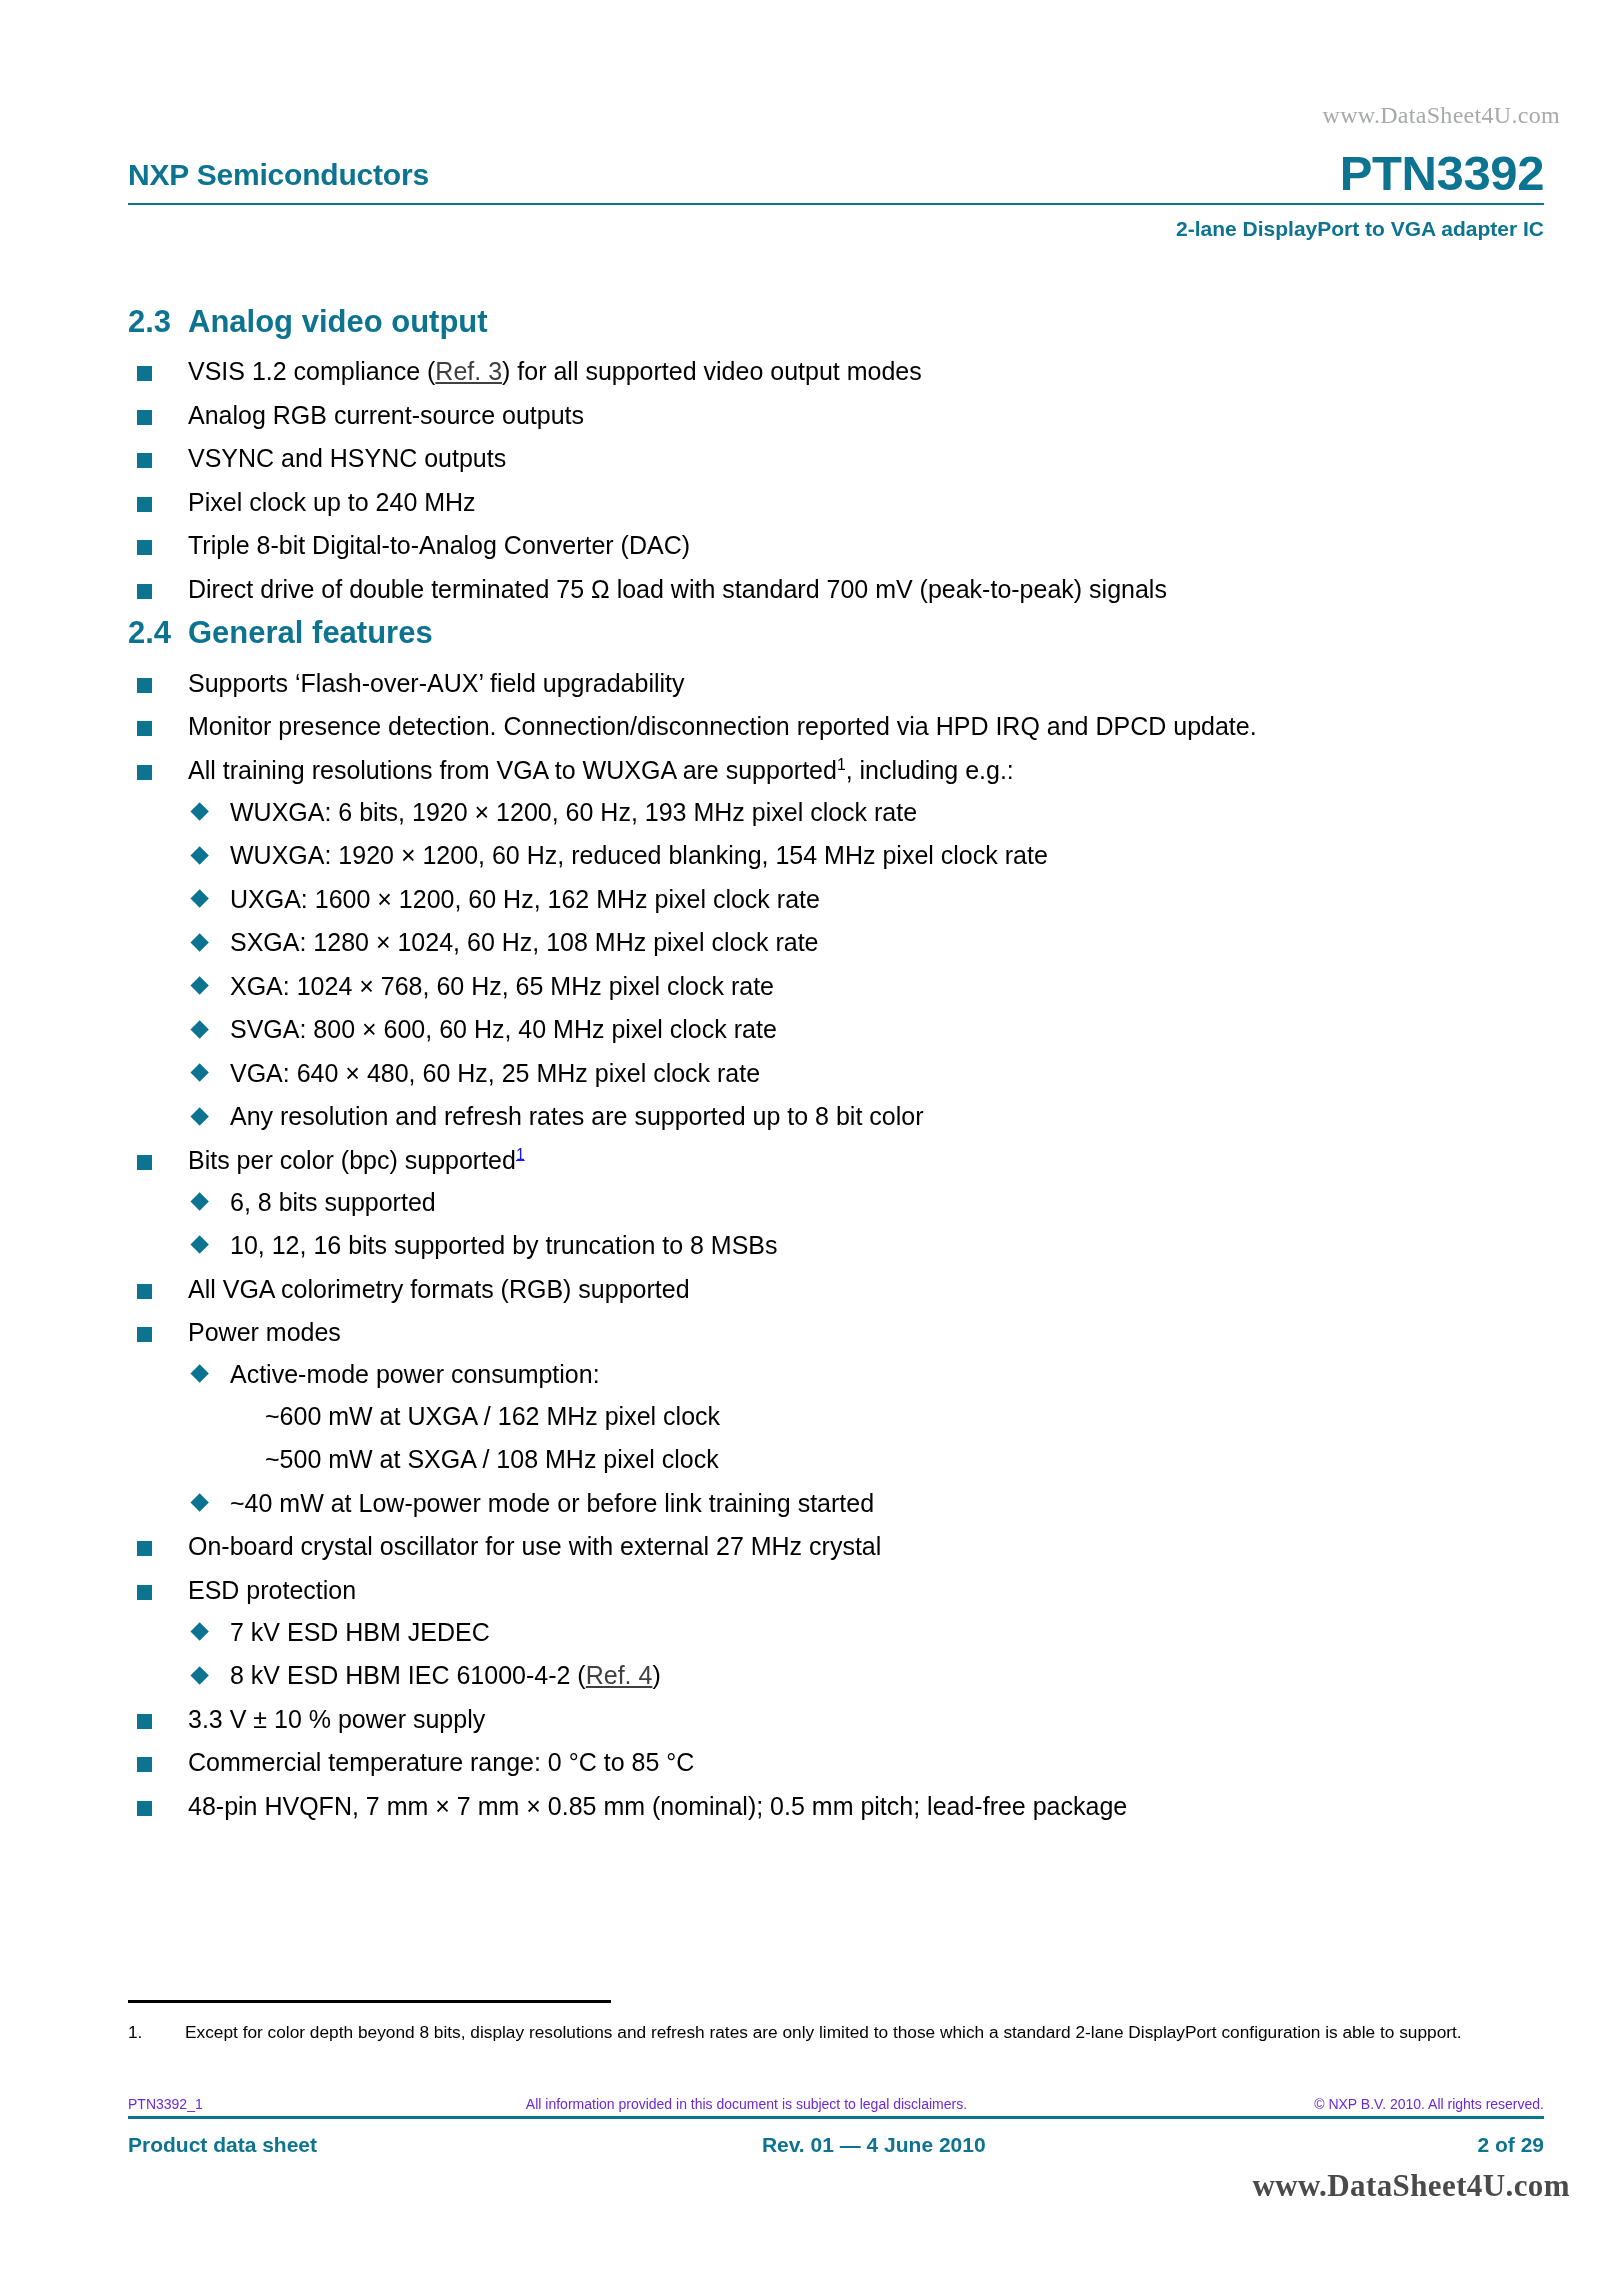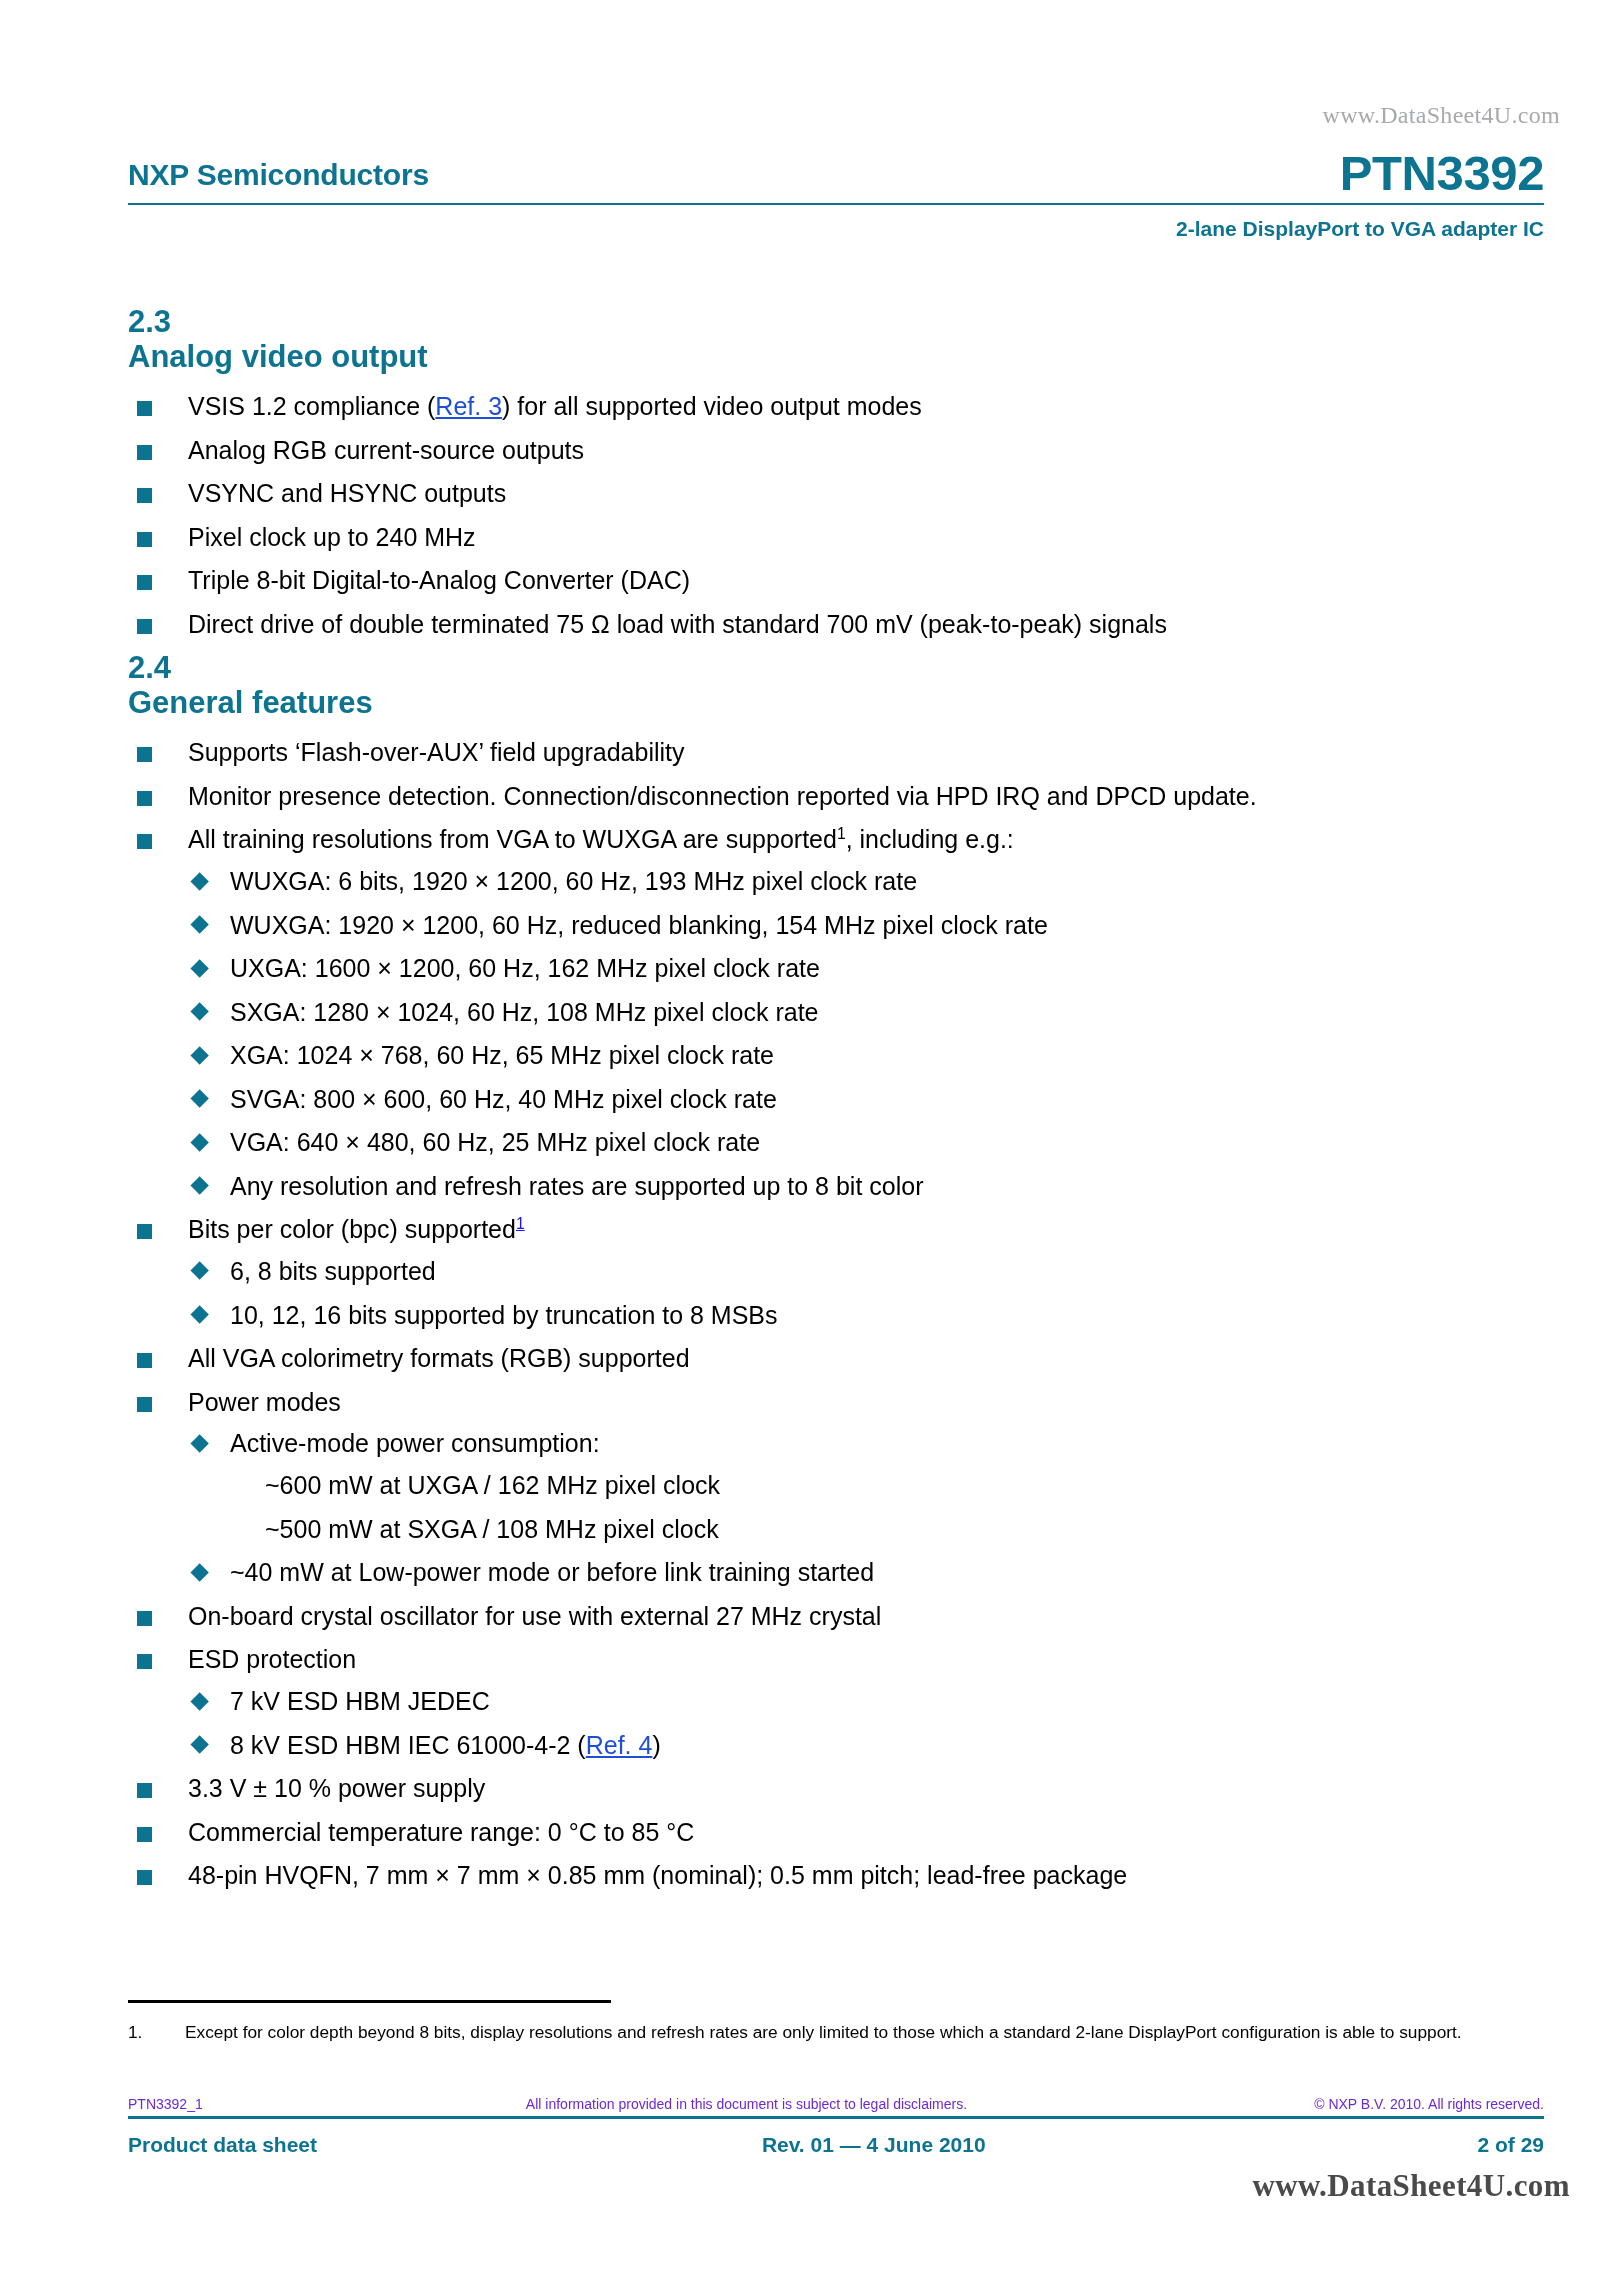--- a/index.html
+++ b/index.html
@@ -88,21 +88,20 @@
     left: 128px;
     right: 79px;
   }
   h2.section-head {
     margin: 0;
     font-size: 31px;
     font-weight: bold;
     color: #0c7391;
     display: flex;
     line-height: 1.12;
-    flex-direction: column;
   }
   h2.section-head .num {
     width: 60px;
     flex: none;
   }
   .section-2-4 {
     margin-top: 57px;
   }
   ul.lvl1 {
     list-style: none;
@@ -152,21 +151,21 @@
     list-style: none;
     margin: 9.4px 0 0 0;
     padding: 0 0 0 35px;
   }
   ul.lvl3 > li {
     margin-bottom: 11px;
     font-size: 25px;
     line-height: 1.30;
   }
   a.doclink {
-    color: #1d4ed8;
+    color: #404040;
     text-decoration: underline;
   }
   sup.fn {
     font-size: 15.7px;
     vertical-align: super;
     line-height: 0;
   }
   sup.fn a {
     color: #1414ff;
     text-decoration: underline;

